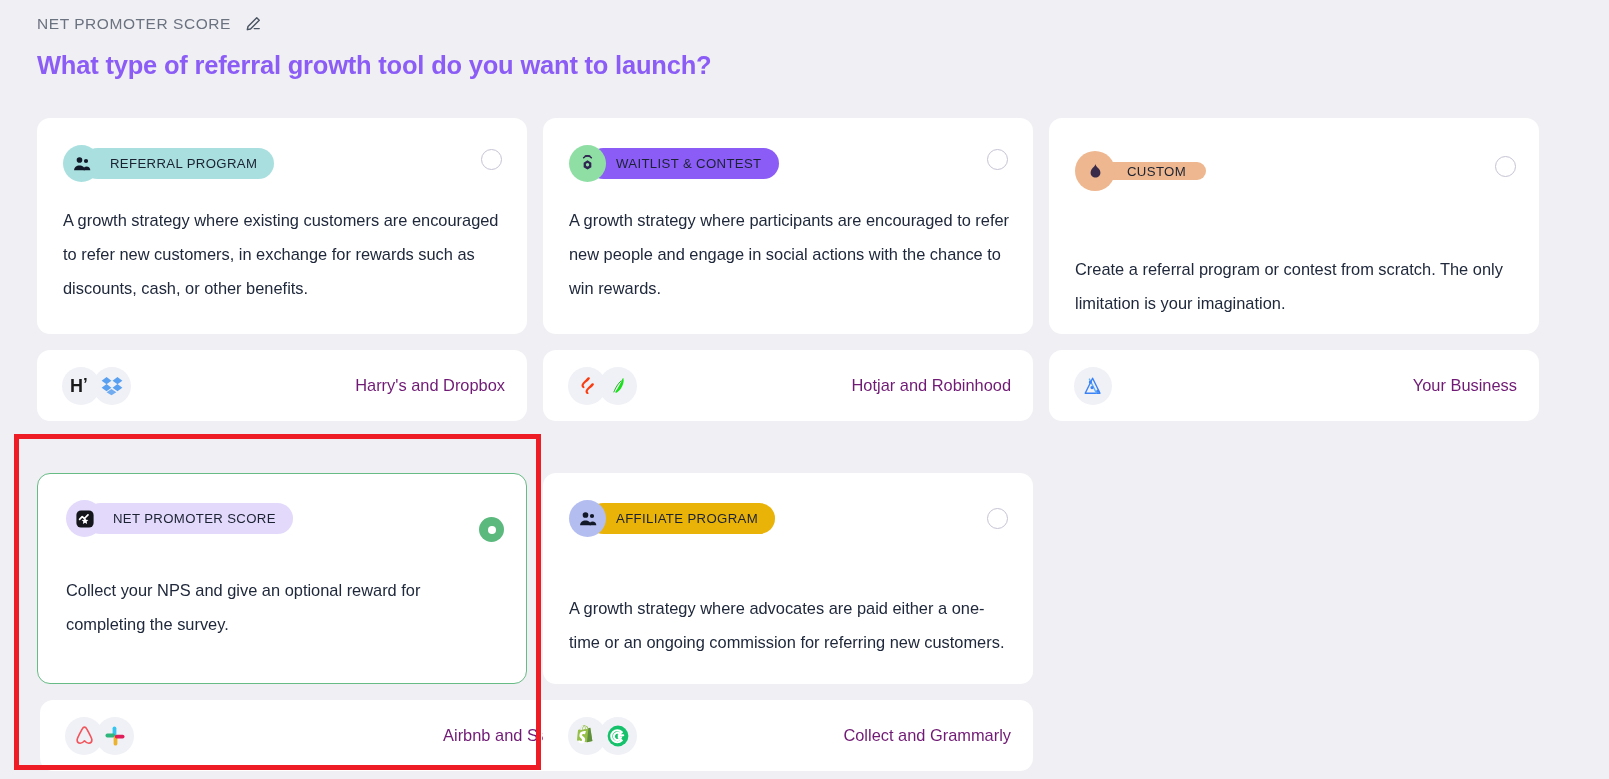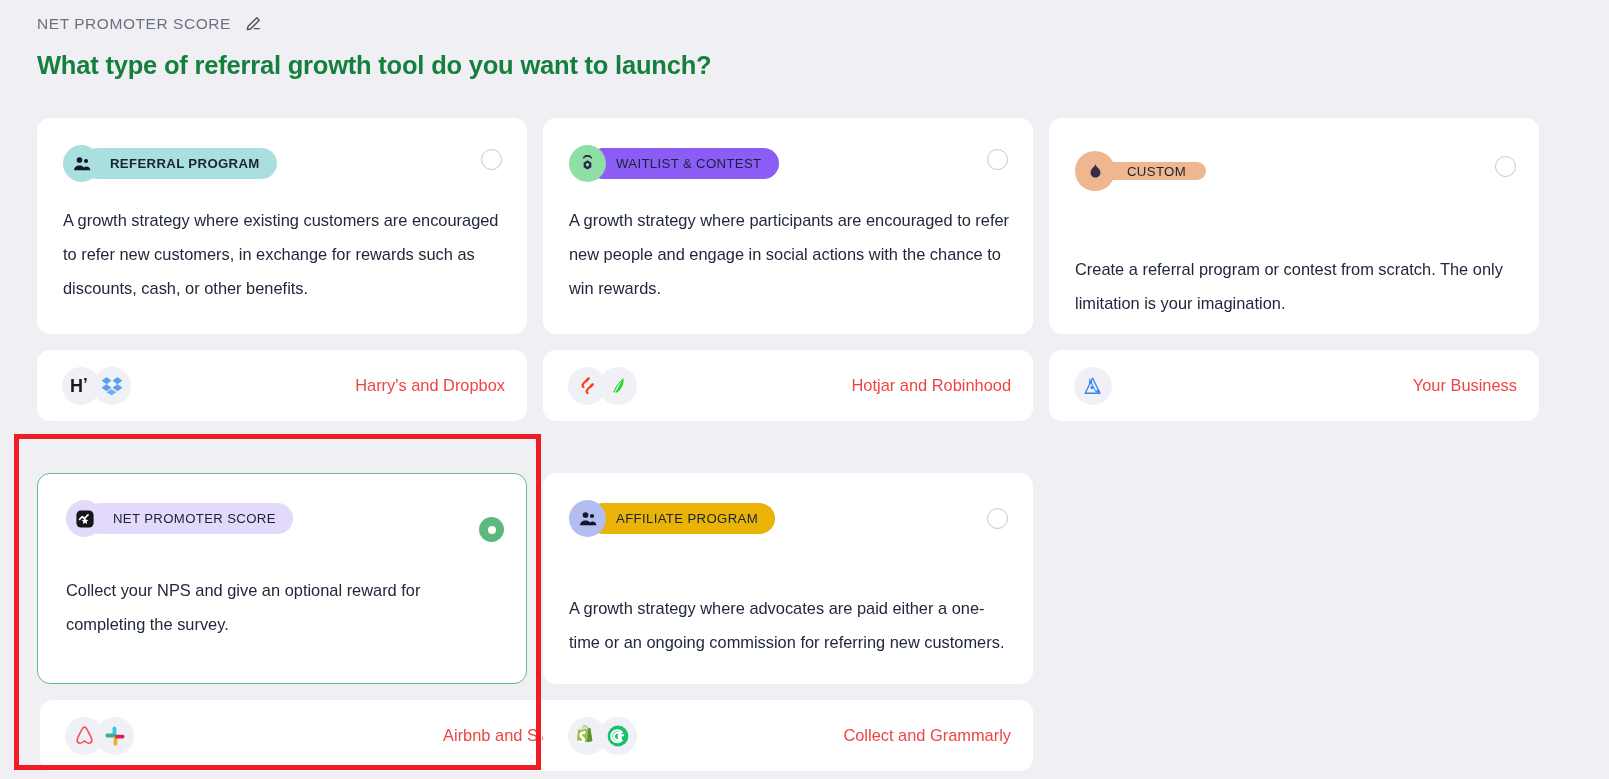--- a/index.html
+++ b/index.html
@@ -15,21 +15,21 @@
   
   .header { position: absolute; left: 37px; top: 14px; }
   .eyebrow-row { display: flex; align-items: center; gap: 12px; }
   .eyebrow {
     font-size: 15.5px; letter-spacing: .55px; color: #6b7280;
     font-weight: 400; white-space: nowrap;
   }
   .edit-icon { width: 20px; height: 20px; display: block; color: #4b5563; }
   .page-title {
     margin-top: 17px;
-    font-size: 25.5px; font-weight: 700; color: #15803d;
+    font-size: 25.5px; font-weight: 700; color: #8b5cf6;
     letter-spacing: -0.2px; white-space: nowrap;
   }
 
   
   .grid {
     position: absolute; left: 37px; top: 118px;
     width: 1535px;
     display: grid;
     grid-template-columns: 490px 490px 490px;
     column-gap: 16px;
@@ -96,21 +96,21 @@
     display: flex; align-items: center; justify-content: space-between;
   }
   .logos { display: flex; align-items: center; }
   .logo-circle {
     width: 38px; height: 38px; border-radius: 50%;
     background: #f0f1f6;
     display: flex; align-items: center; justify-content: center;
     flex: none;
   }
   .logo-circle + .logo-circle { margin-left: -7px; }
-  .footer-label { font-size: 16.4px; color: #ef4444; white-space: nowrap; }
+  .footer-label { font-size: 16.4px; color: #701a75; white-space: nowrap; }
 
   
   .annotation {
     position: absolute;
     left: 14px; top: 434px; width: 527px; height: 336px;
     border: 5px solid #ee1c25;
     pointer-events: none;
     z-index: 40;
   }
   .gap-row { height: 16px; }
@@ -142,21 +142,21 @@
           <div class="card-head">
             <div class="badge-wrap">
               <span class="badge-icon" style="background:#a9e0df;">
                 <svg width="20" height="20" viewBox="0 0 24 24" fill="#111827">
                   <circle cx="9" cy="7.2" r="3.4"></circle>
                   <path d="M2.5 19.5c0-3.6 2.9-5.8 6.5-5.8s6.5 2.2 6.5 5.8z"></path>
                   <circle cx="16.8" cy="8.4" r="2.5"></circle>
                   <path d="M14 19.5h8c0-2.9-2-4.6-4.6-4.6-1 0-1.9.2-2.6.6z"></path>
                 </svg>
               </span>
-              <span class="badge-pill" style="background:#a9e0df;font-weight:bold;">REFERRAL PROGRAM</span>
+              <span class="badge-pill" style="background:#a9e0df;">REFERRAL PROGRAM</span>
             </div>
           </div>
           <div class="radio"></div>
           <div class="card-desc">A growth strategy where existing customers are encouraged to refer new customers, in exchange for rewards such as discounts, cash, or other benefits.</div>
         </div>
         <div class="gap-row"></div>
         <div class="footer-card">
           <span class="logos">
             <span class="logo-circle">
               <svg width="26" height="22" viewBox="0 0 26 22">

